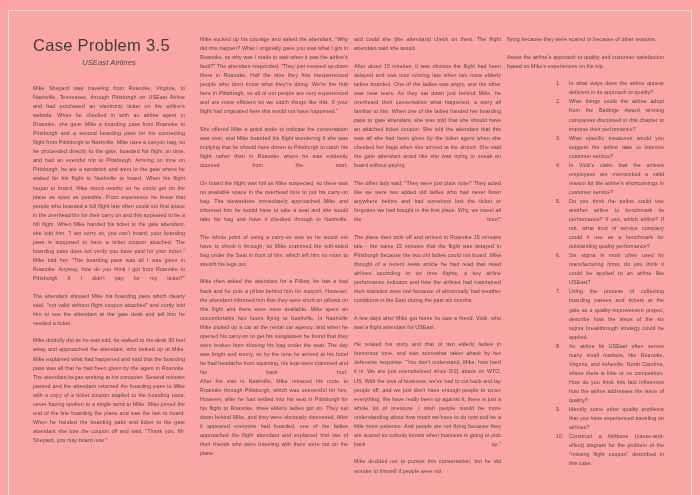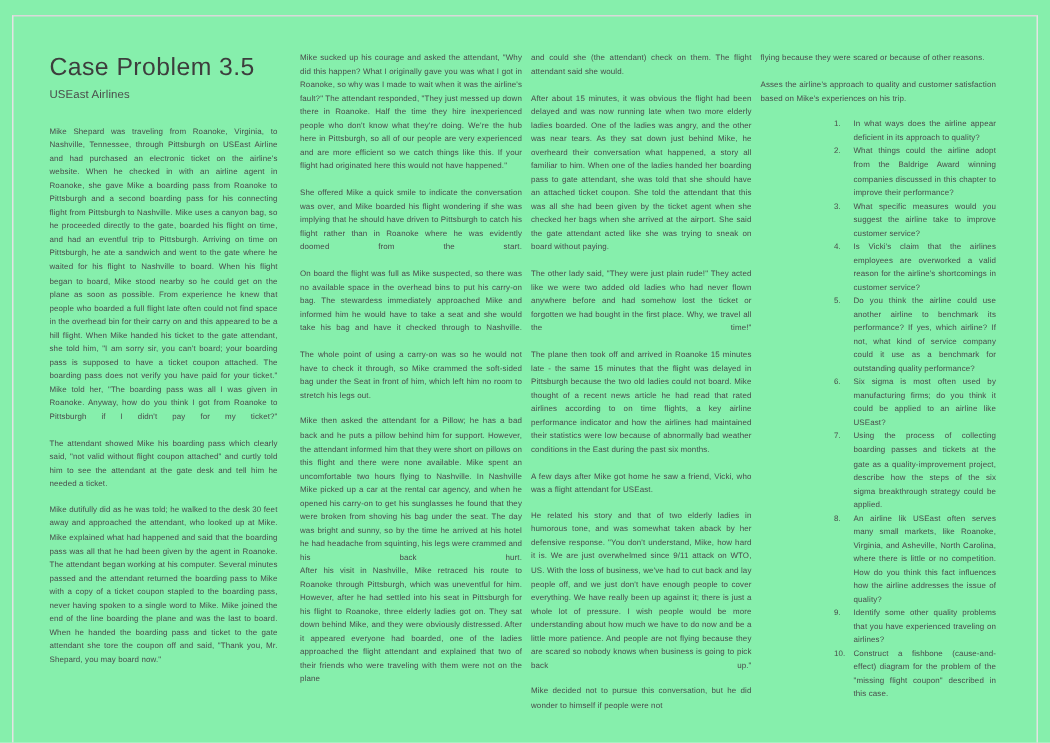--- a/index.html
+++ b/index.html
@@ -1,33 +1,33 @@
 <!DOCTYPE html>
 <html><head>
 <meta charset="utf-8">
 <style>
   * { margin:0; padding:0; box-sizing:border-box; }
   html,body { width:700px; height:495px; overflow:hidden; }
   body { background:#ffffff; font-family:"Liberation Sans", sans-serif; color:#474747; }
-  .sheet { position:absolute; left:0; top:0; width:700px; height:495px; background:#86efac; }
+  .sheet { position:absolute; left:0; top:0; width:700px; height:495px; background:#fca5a5; }
   .frame { position:absolute; left:8px; top:10px; width:684px; height:485px;
            border-top:1px solid #d9d9d9; border-left:1px solid #e3e3e3; border-right:1px solid #e3e3e3; }
   .col { position:absolute; top:35px; font-size:5.3px; line-height:9.05px;
          text-align:justify; color:#4a4a4a; letter-spacing:0.08px; }
   .col p { margin:0 0 8.6px 0; }
   .col p.jl { text-align-last: justify; }
   .col p.nogap { margin-bottom:0; }
   #col1 { left:33px;  width:152px; top:30px; }
   #col2 { left:200px; width:148px; }
   #col3 { left:354px; width:147px; }
   #col4 { left:507px; width:157px; }
   .title { font-size:16.5px; font-weight:400; color:#3d3d3d; letter-spacing:0.3px;
            text-align:left; margin:6px 0 3px 0; line-height:19px; }
-  .subtitle { font-size:7.6px; color:#4a4a4a;
-              text-align:left; margin-bottom:17px; line-height:9px; }
+  .subtitle { font-size:7.6px; font-style:italic; color:#4a4a4a;
+              text-align:center; margin-bottom:17px; line-height:9px; }
   .prompt { margin-top:13px; }
   .qlist { list-style:none; counter-reset:q; margin:2px 0 0 49px; }
   .qlist li { counter-increment:q; position:relative; padding-left:13px;
               text-align:justify; }
   .qlist li::before { content: counter(q) "."; position:absolute; left:0; top:0; }
 </style>
 </head>
 <body>
 
 <div class="sheet">

